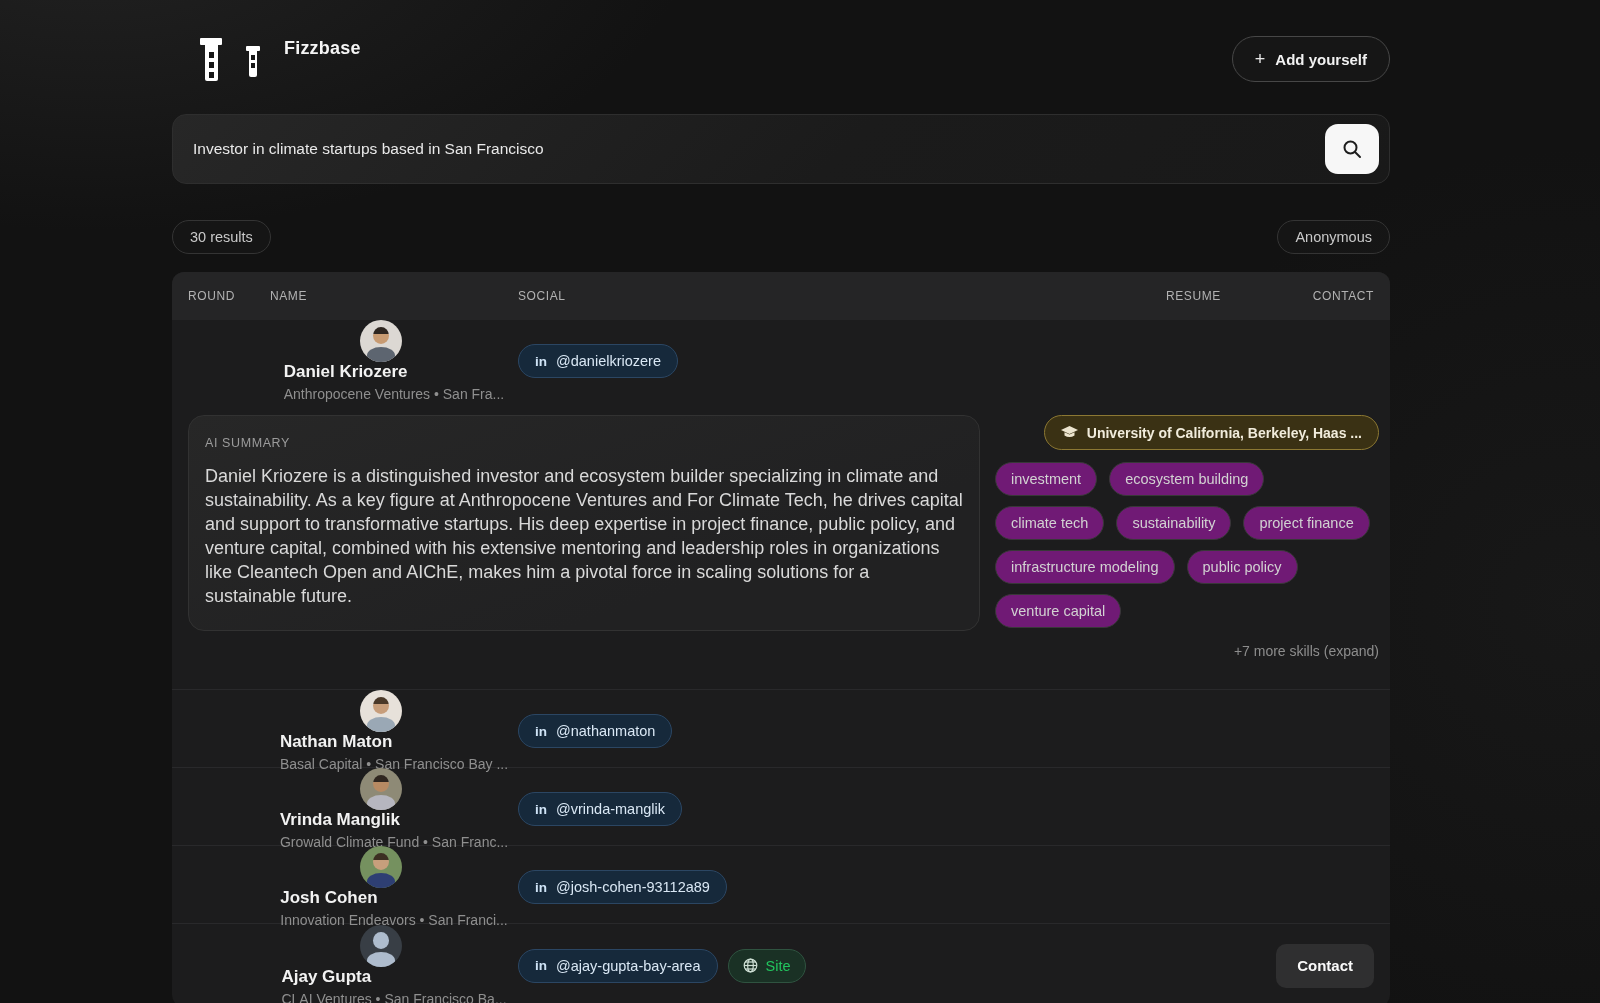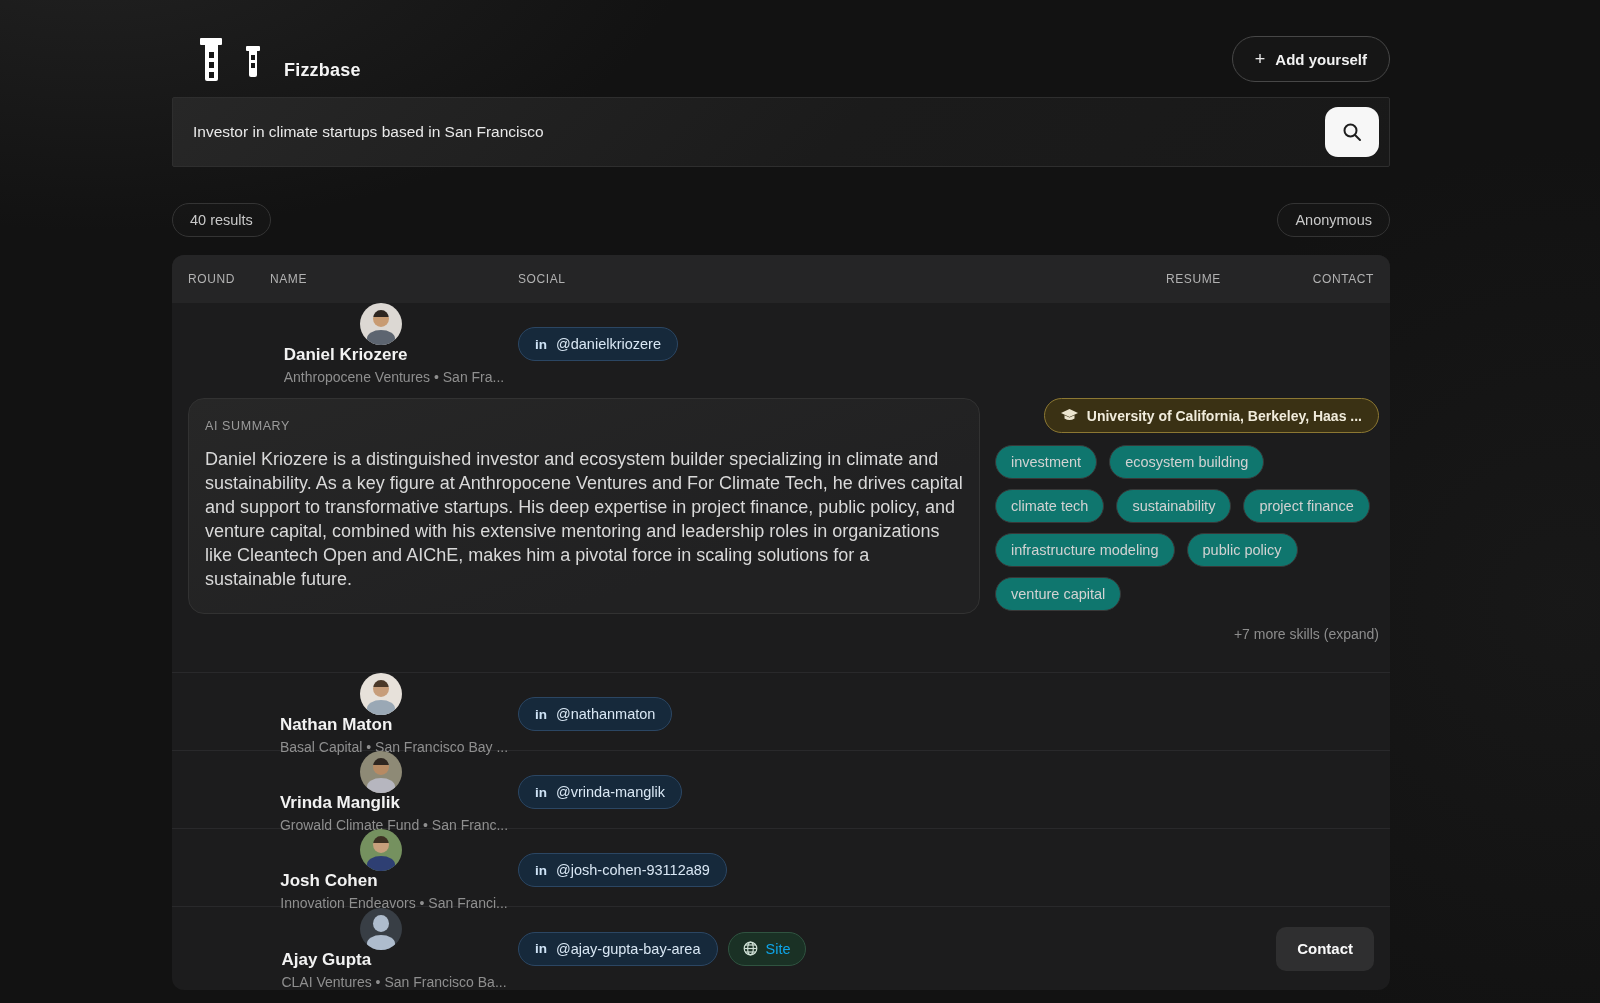--- a/index.html
+++ b/index.html
@@ -9,41 +9,41 @@
     background:
       radial-gradient(1000px 520px at 6% -8%, rgba(60,60,60,.38), transparent 60%),
       radial-gradient(700px 700px at 98% 60%, rgba(50,50,50,.18), transparent 65%),
       #121212;
     color:#eaeaea;
   }
   .page { width:1218px; margin-left:172px; }
 
   
   .header { margin-top:30px; height:58px; display:flex; align-items:center; justify-content:space-between; }
-  .brand { display:flex; align-items:flex-end; padding-left:28px; }
+  .brand { display:flex; align-items:flex-start; padding-left:28px; }
   .logo { display:flex; align-items:flex-end; gap:24px; margin-right:24px; }
   .tube { position:relative; display:flex; flex-direction:column; align-items:center; }
   .tube .cap { background:#fff; border-radius:1px; }
   .tube .body { background:#fff; border-radius:0 0 2px 2px; display:flex; flex-direction:column; align-items:center; gap:4px; padding-top:7px; }
   .tube .hole { background:#161616; }
   .tube.big .cap { width:22px; height:7px; }
   .tube.big .body { width:13px; height:36px; }
   .tube.big .hole { width:5px; height:6px; }
   .tube.small { margin-bottom:4px; }
   .tube.small .cap { width:14px; height:5px; }
   .tube.small .body { width:8px; height:26px; gap:3px; padding-top:4px; }
   .tube.small .hole { width:4px; height:5px; }
   .app-title { font-size:18px; font-weight:700; color:#f5f5f5; letter-spacing:.2px; }
   .add-btn { display:flex; align-items:center; gap:10px; height:46px; padding:0 22px;
     border:1px solid #474747; border-radius:23px; background:rgba(255,255,255,.02);
     color:#f2f2f2; font-size:15px; font-weight:700; cursor:pointer; }
   .add-btn .plus { font-size:18px; font-weight:400; color:#e8e8e8; }
 
   
-  .search-bar { margin-top:9px; height:70px; border-radius:2px;
+  .search-bar { margin-top:26px; height:70px; border-radius:14px;
     background:linear-gradient(135deg,#272727 0%,#1b1b1b 55%,#191919 100%);
     border:1px solid #2e2e2e; display:flex; align-items:center; padding:0 10px 0 20px; }
   .search-input { flex:1; background:transparent; border:none; outline:none;
     color:#e9e9e9; font-size:15.5px; font-family:"Liberation Sans", sans-serif; }
   .search-btn { width:54px; height:50px; border:none; border-radius:13px; background:#f7f7f7;
     display:flex; align-items:center; justify-content:center; cursor:pointer; }
 
   
   .results-bar { margin-top:36px; display:flex; align-items:center; justify-content:space-between; }
   .pill-badge { height:34px; display:inline-flex; align-items:center; padding:0 17px;
@@ -76,40 +76,40 @@
   .name-text { min-width:0; }
   .person-name { font-size:17px; font-weight:700; color:#f2f2f2; white-space:nowrap; }
   .person-sub { margin-top:4px; font-size:14px; color:#8f8f8f; white-space:nowrap; overflow:hidden; max-width:238px; }
 
   .social-cell { display:flex; align-items:center; gap:10px; grid-column:3; }
   .li-badge { height:34px; display:inline-flex; align-items:center; gap:9px; padding:0 16px;
     border-radius:17px; background:#16293b; border:1px solid #2b4663; cursor:pointer; }
   .li-in { font-size:13.5px; font-weight:700; color:#cfe3f6; }
   .li-handle { font-size:14.5px; color:#d9e7f4; }
   .site-badge { height:34px; display:inline-flex; align-items:center; gap:8px; padding:0 14px;
-    border-radius:17px; background:#1a3125; border:1px solid #2f5340; color:#0ea5e9;
+    border-radius:17px; background:#1a3125; border:1px solid #2f5340; color:#22c55e;
     font-size:14.5px; cursor:pointer; }
   .contact-cell { grid-column:5; justify-self:end; }
   .contact-btn { height:44px; padding:0 21px; border:none; border-radius:10px; background:#2f2f30;
     color:#fafafa; font-size:15px; font-weight:700; cursor:pointer; font-family:"Liberation Sans", sans-serif; }
 
   
   .expanded { display:flex; gap:15px; padding:13px 16px 0; height:287px; }
   .ai-card { width:792px; flex-shrink:0; align-self:flex-start; border-radius:16px;
     background:linear-gradient(160deg,#272727 0%,#212122 70%); border:1px solid #323232;
     padding:20px 16px 22px; }
   .ai-label { font-size:12.5px; letter-spacing:.6px; color:#9b9b9b; }
   .ai-text { margin-top:14px; font-size:18px; line-height:24px; color:#d9d9d9; }
   .right-col { flex:1; display:flex; flex-direction:column; align-items:flex-end; }
   .edu-badge { height:35px; display:inline-flex; align-items:center; gap:9px; padding:0 16px;
     border-radius:18px; background:#3a3114; border:1px solid #8c7833; color:#f1ecdc;
     font-size:14px; font-weight:700; white-space:nowrap; cursor:pointer; }
   .skills { margin-top:12px; display:flex; flex-wrap:wrap; gap:10px 12px; width:384px; }
   .skill-tag { height:34px; display:inline-flex; align-items:center; padding:0 15px;
-    border-radius:17px; background:#0f766e; border:1px solid #383838; color:#d2d2d2;
+    border-radius:17px; background:#701a75; border:1px solid #383838; color:#d2d2d2;
     font-size:14.5px; white-space:nowrap; }
   .more-skills { margin-top:15px; font-size:14px; color:#8d8d8d; cursor:pointer; }
 
   svg { display:block; }
 </style>
 </head>
 <body>
 
 <div class="page">
 
@@ -146,21 +146,21 @@
       <span>
         <svg width="22" height="22" viewBox="0 0 22 22" fill="none" stroke="#1d1d1d" stroke-width="2" stroke-linecap="round">
           <circle cx="9.5" cy="9.5" r="6"></circle>
           <line x1="14" y1="14" x2="19" y2="19"></line>
         </svg>
       </span>
     </button>
   </div>
 
   <div class="results-bar">
-    <div class="pill-badge">40 results</div>
+    <div class="pill-badge">30 results</div>
     <div class="pill-badge">Anonymous</div>
   </div>
 
   <div class="table">
 
     <div class="thead grid-cols">
       <div class="th">ROUND</div>
       <div class="th">NAME</div>
       <div class="th">SOCIAL</div>
       <div class="th">RESUME</div>

